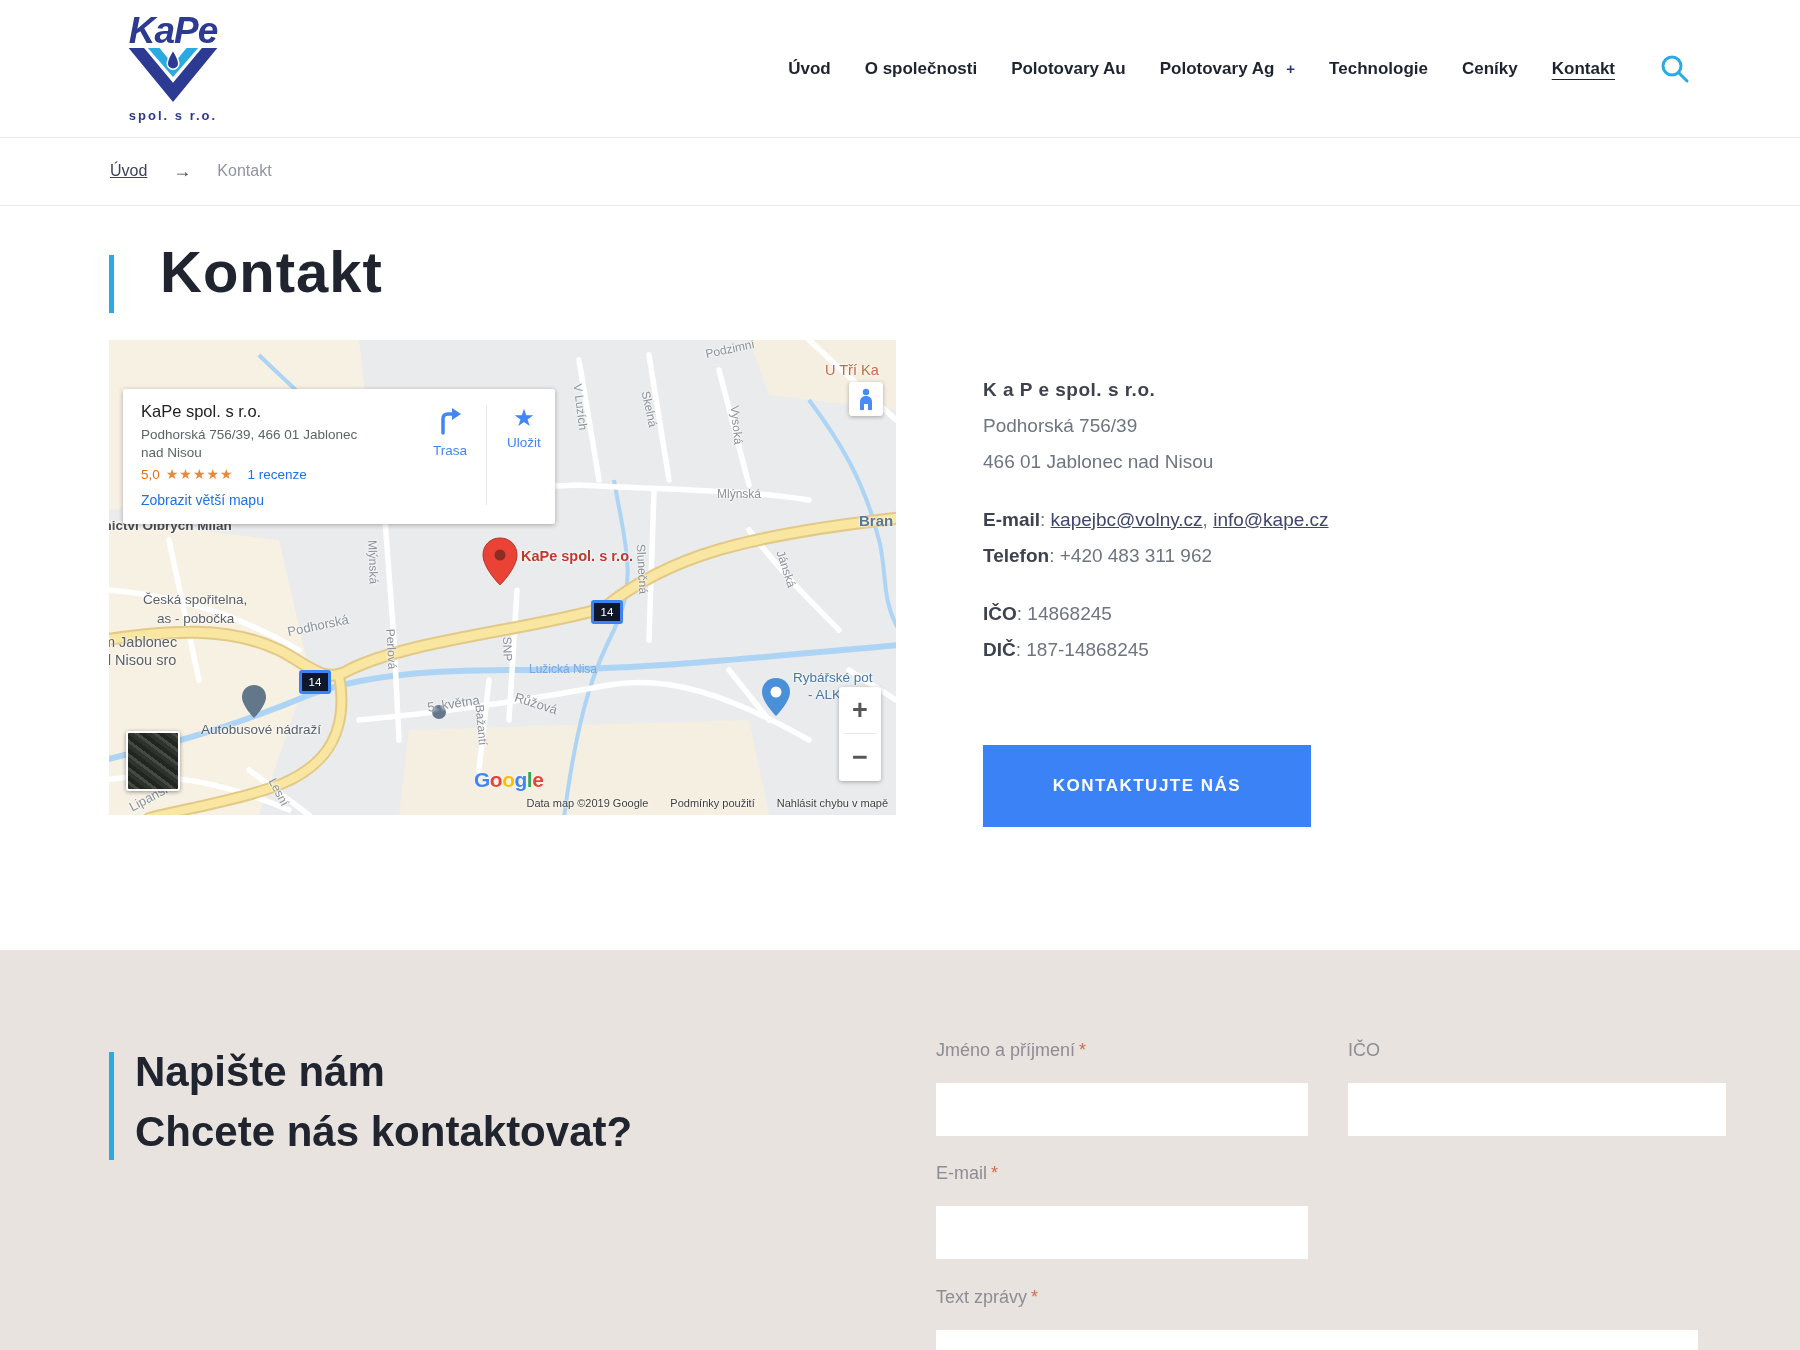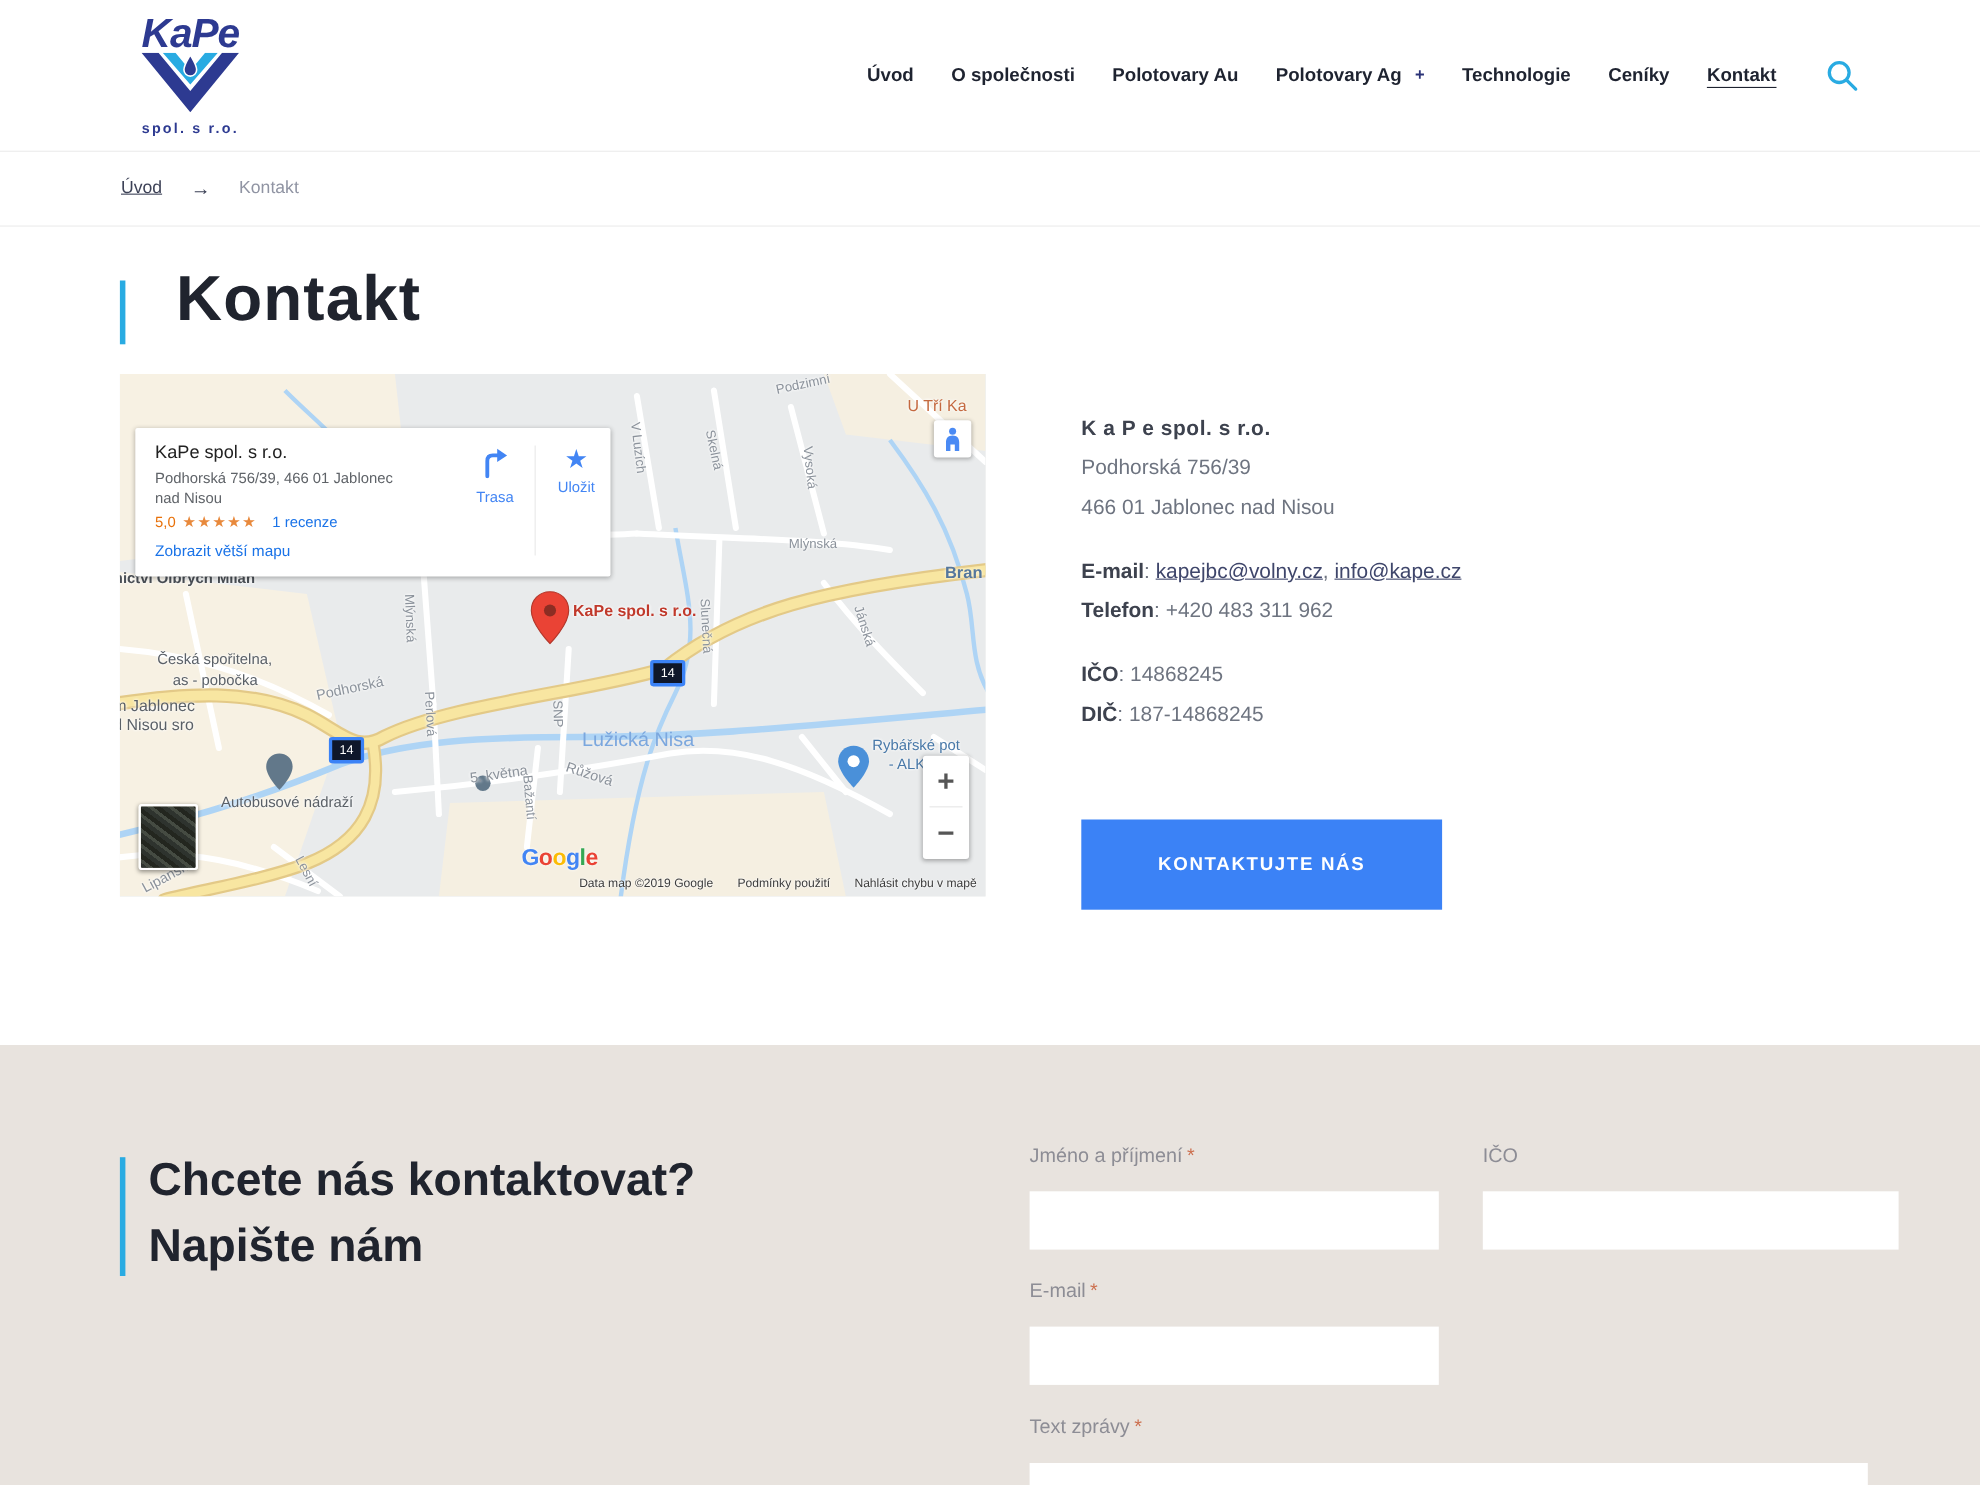--- a/index.html
+++ b/index.html
@@ -28,21 +28,21 @@
   .page-title{position:absolute;left:160px;top:238px;font-size:58px;font-weight:800;color:#20242e;letter-spacing:1px;}
 
   
   .map{position:absolute;left:109px;top:340px;width:787px;height:475px;background:#e9ebec;overflow:hidden;cursor:grab;}
   .map svg.base{position:absolute;left:0;top:0;}
   .ml{position:absolute;font-size:12px;color:#8b929b;white-space:nowrap;text-shadow:0 0 3px #fff,0 0 3px #fff;}
   .poi{position:absolute;font-size:13.5px;color:#5a6067;white-space:nowrap;text-shadow:0 0 3px #fff,0 0 3px #fff;}
   .poi.blue{color:#4878a8;}
   .poi.orange{color:#c4693f;font-size:14.5px;}
   .poi.bold{font-weight:bold;color:#4a4f55;}
-  .water-label{position:absolute;font-size:18px;color:#7ba7de;white-space:nowrap;}
+  .water-label{position:absolute;font-size:12px;color:#7ba7de;white-space:nowrap;}
   .district-label{position:absolute;font-size:15px;font-weight:bold;color:#55779c;white-space:nowrap;text-shadow:0 0 3px #fff;}
   .shield{position:absolute;width:26px;height:18px;background:#0f172a;border-radius:3px;color:#fff;font-size:11.5px;font-weight:normal;
           display:flex;align-items:center;justify-content:center;border:3px solid #3b82f6;}
   .marker-label{position:absolute;font-size:14.5px;font-weight:bold;color:#c0392b;white-space:nowrap;text-shadow:0 0 3px #fff,0 0 3px #fff;}
 
   .map-card{position:absolute;left:14px;top:49px;width:432px;height:135px;background:#fff;box-shadow:0 1px 5px rgba(0,0,0,.3);border-radius:2px;}
   .mc-title{position:absolute;left:18px;top:13px;font-size:16.5px;color:#212121;}
   .mc-addr{position:absolute;left:18px;top:37px;font-size:13.5px;color:#5f6368;line-height:18px;width:270px;}
   .mc-rating{position:absolute;left:18px;top:77px;font-size:13.5px;display:flex;align-items:center;gap:6px;}
   .mc-score{color:#e8710a;}
@@ -284,22 +284,22 @@
   </div>
   <div>
     <b>DIČ</b><span>: </span><span>187-14868245</span>
   </div>
 </div>
 <button class="cta">KONTAKTUJTE NÁS</button>
 
 <div class="beige"></div>
 <div class="accent-bar" style="left:109px;top:1052px;height:108px;"></div>
 <div class="form-head">
+  <div>Napište nám</div>
   <div>Chcete nás kontaktovat?</div>
-  <div>Napište nám</div>
 </div>
 
 <label class="f-label" style="left:936px;top:1040px;">
   <span>Jméno a příjmení</span><span class="f-star">*</span>
 </label>
 <input class="f-input" style="left: 936px; top: 1083px; width: 344px;" value="">
 
 <label class="f-label" style="left:1348px;top:1040px;">
   <span>IČO</span>
 </label>

